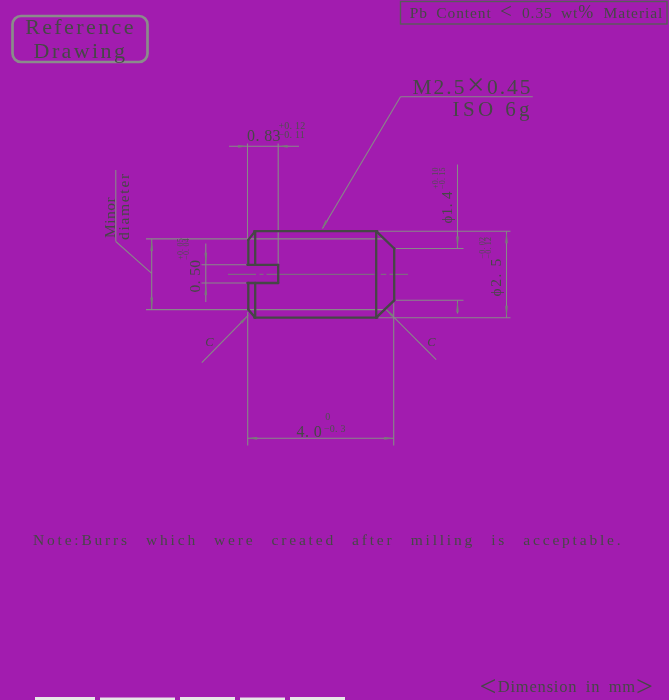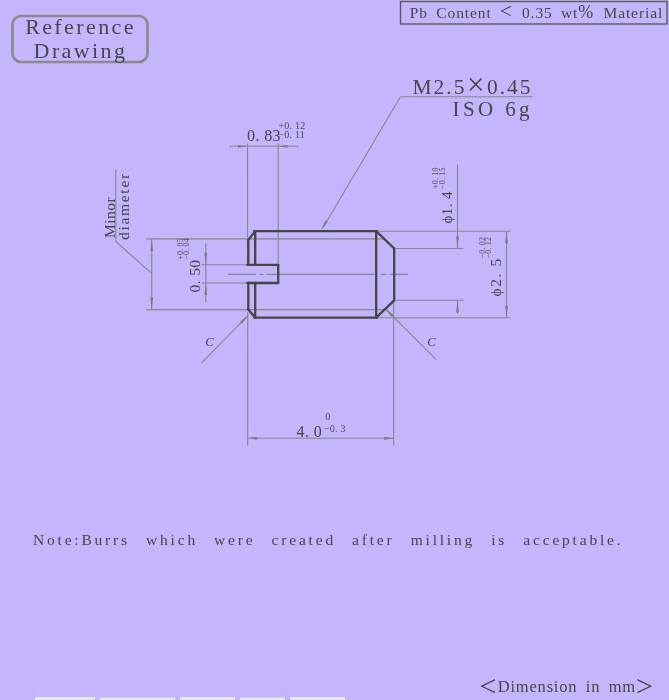--- a/index.html
+++ b/index.html
@@ -1,16 +1,16 @@
 <!DOCTYPE html>
 <html><head>
 <meta charset="utf-8">
 <style>
   html,body{margin:0;padding:0;background:#fff;}
-  #page{position:relative;width:669px;height:700px;background:#c4b5fd;overflow:hidden;
+  #page{position:relative;width:669px;height:700px;background:#a21caf;overflow:hidden;
         font-family:"Liberation Serif", serif;}
   svg{position:absolute;left:0;top:0;}
   text{font-family:"Liberation Serif", serif;fill:#474747;}
   .t{stroke:#464646;stroke-width:2.3;fill:none;stroke-linecap:round;}
   .n{stroke:#888888;stroke-width:1.1;fill:none;stroke-linecap:butt;}
   .c{stroke:#7a7a7a;stroke-width:1;fill:none;}
   .ar{fill:#7a7a7a;stroke:none;}
   .d{font-size:15.5px;letter-spacing:0.4px;}
   .s{font-size:10px;letter-spacing:0.2px;fill:#4f4f4f;}
   .sr{font-size:8px;letter-spacing:0.2px;fill:#4f4f4f;}

